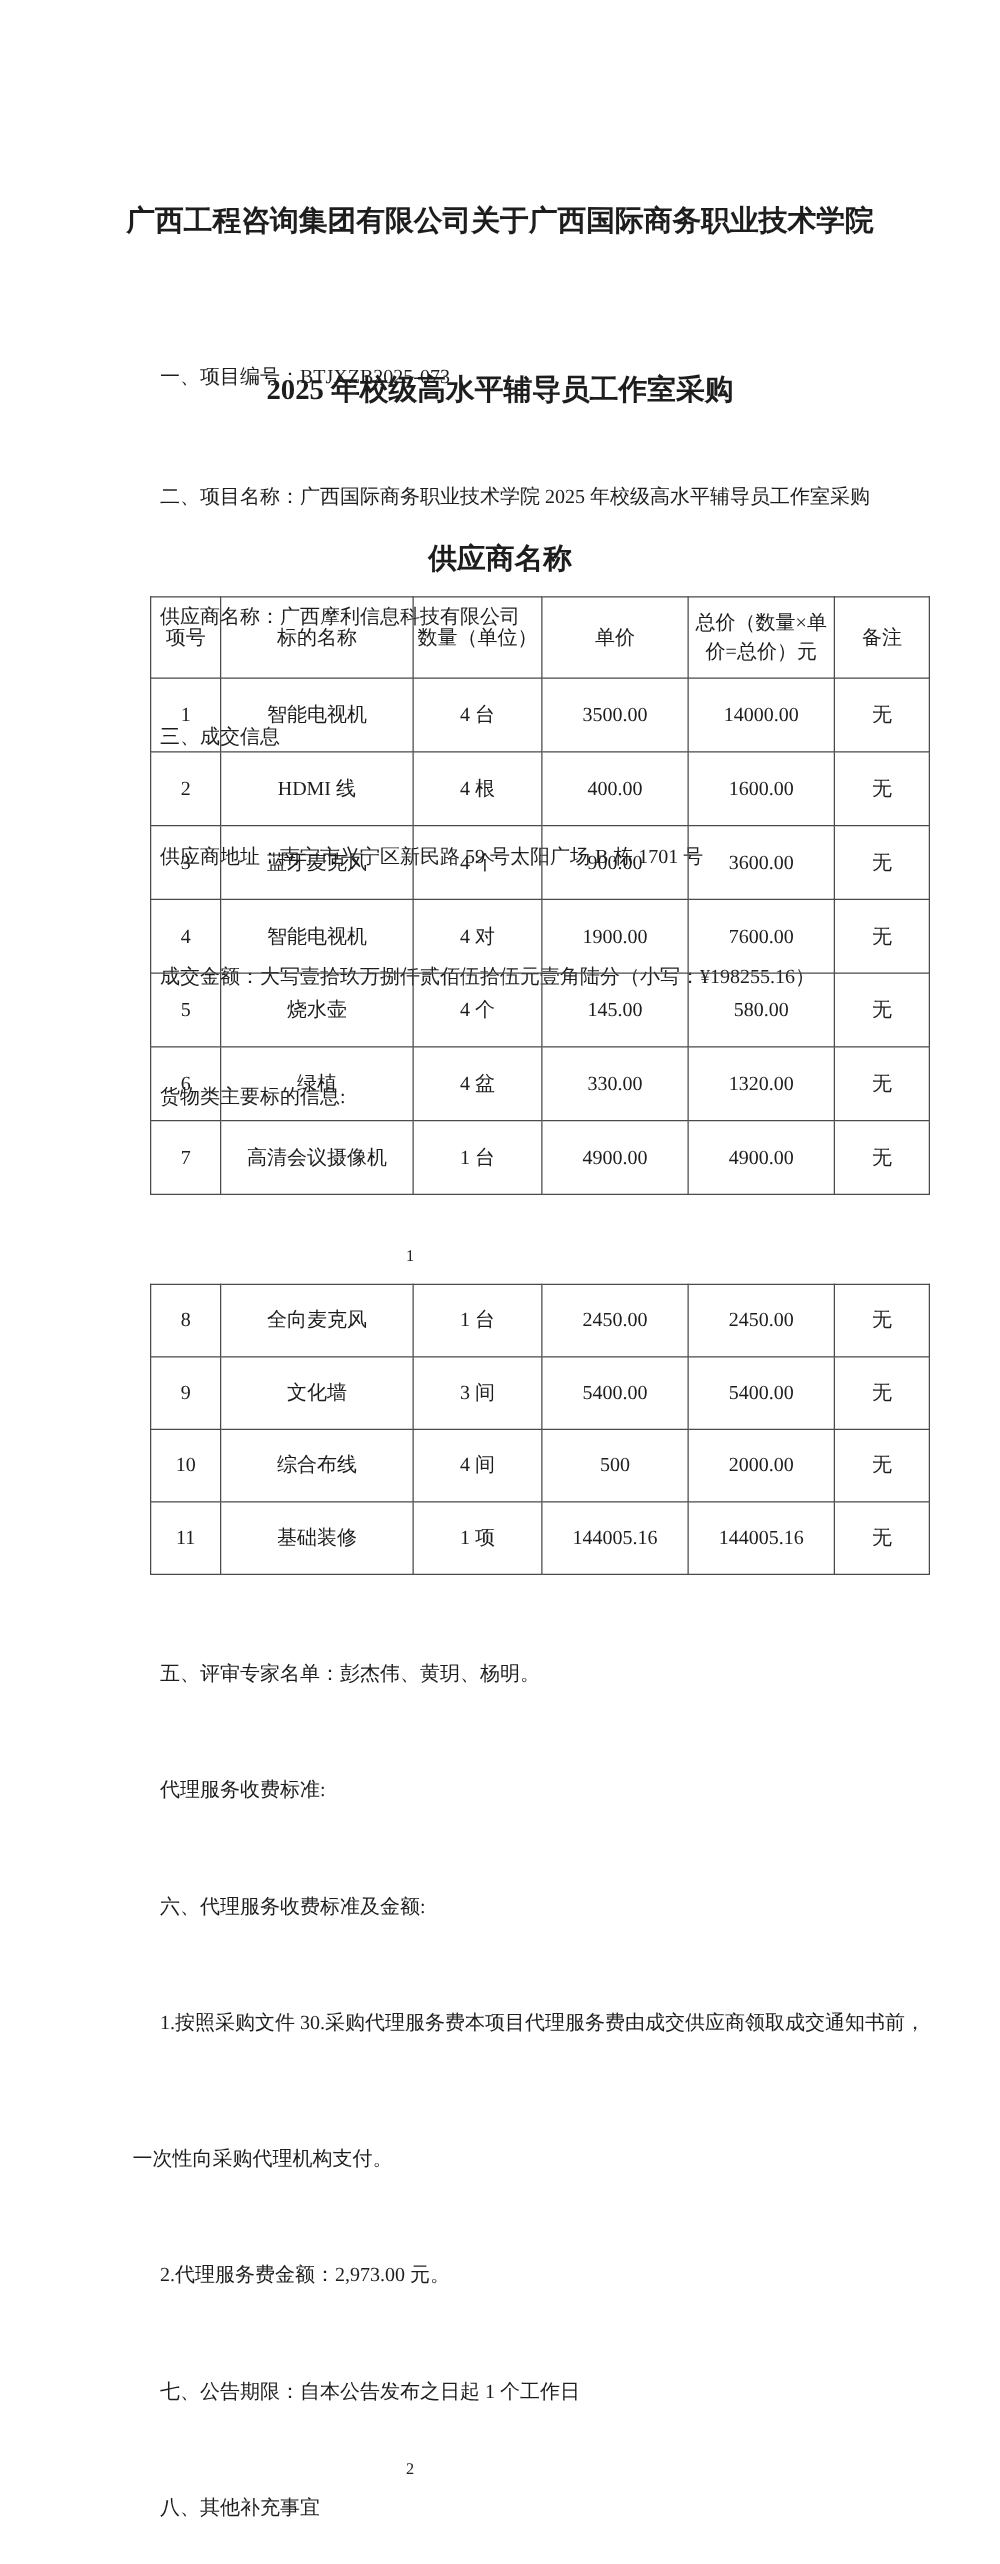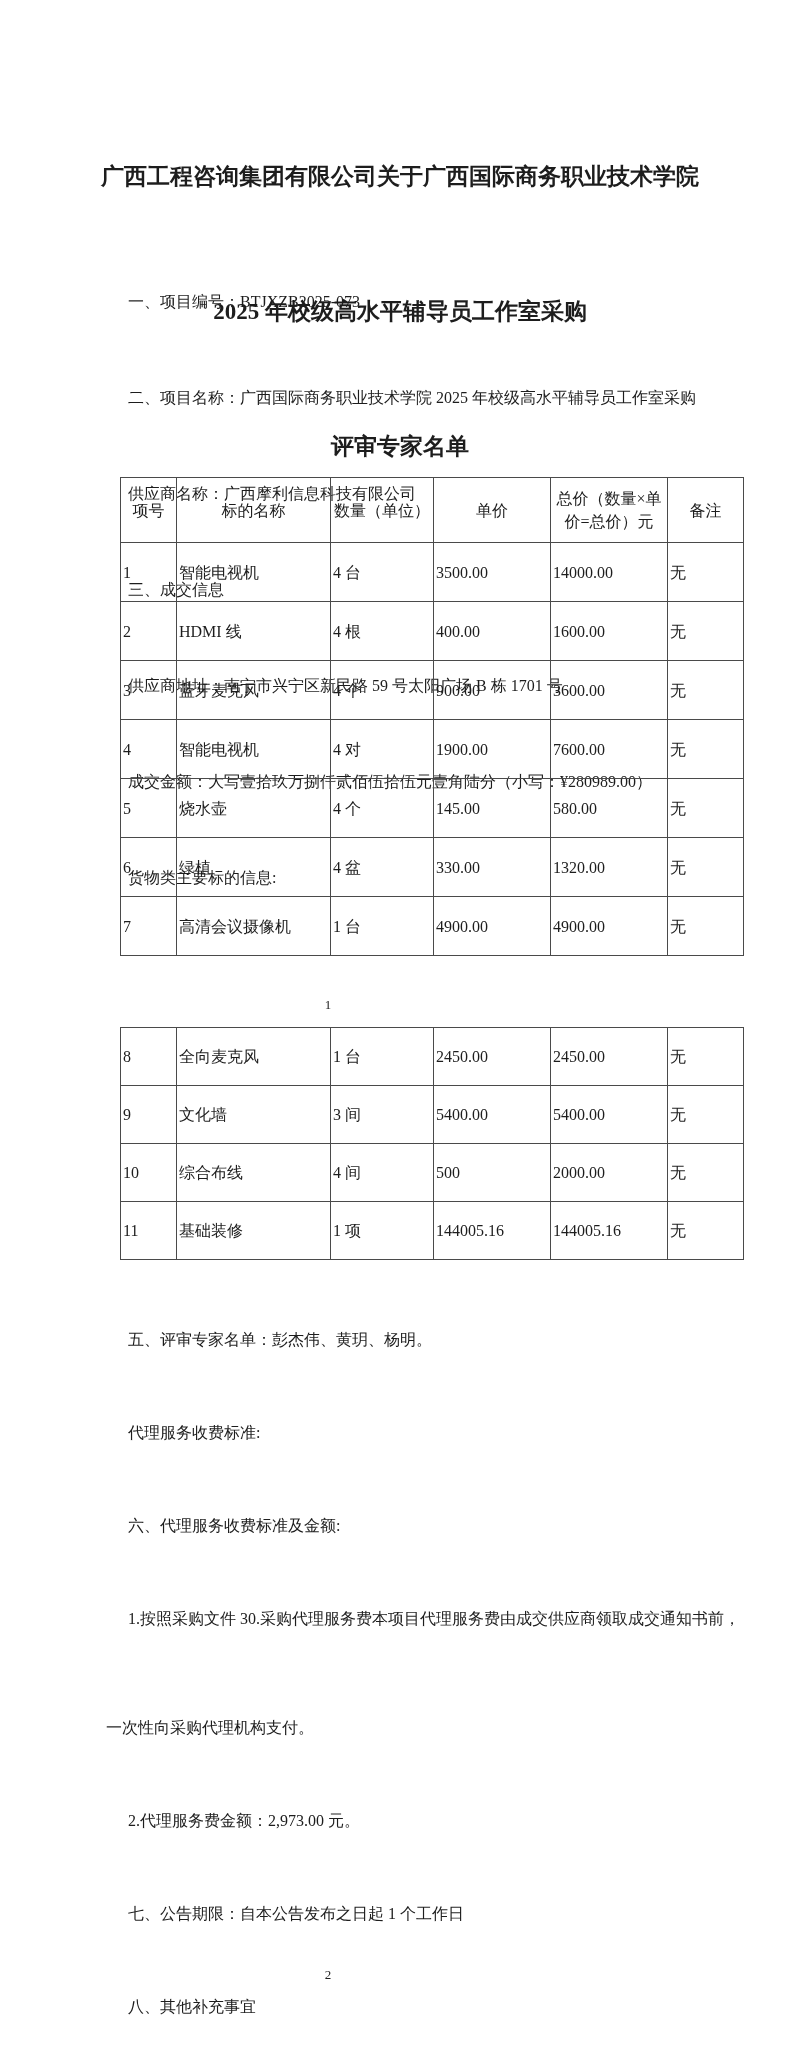--- a/index.html
+++ b/index.html
@@ -12,21 +12,21 @@
     position:absolute;top:64px;left:0;width:800px;text-align:center;
     font-weight:700;font-size:23px;line-height:45px;white-space:pre;
   }
   .body-block{position:absolute;left:106px;width:690px;font-size:16px;white-space:pre;}
   .block-top{top:222px;line-height:32px;}
   .block-bottom{top:1262px;line-height:31px;}
   .line{padding-left:22px;}
   .line.flush{padding-left:0;margin-top:16px;}
   table.goods{
     position:absolute;left:120px;width:623px;border-collapse:collapse;table-layout:fixed;
-    font-size:16px;color:#1d1d1d;
+    font-size:16px;text-align:center;color:#1d1d1d;
   }
   table.goods th,table.goods td{
     border:1px solid #4a4a4a;font-weight:400;padding:0 2px;vertical-align:middle;line-height:23px;
   }
   .t1{top:477px;}
   .t1 thead th{height:64px;}
   .t1 tbody td{height:58px;}
   .t2{top:1027px;}
   .t2 tbody td{height:57px;}
   .col-no{width:56px;}
@@ -40,30 +40,30 @@
   .pn2{top:1967px;}
 </style>
 </head>
 <body>
 
 <div class="page">
 
   <div class="title-block">
     <div>广西工程咨询集团有限公司关于广西国际商务职业技术学院</div>
     <div>2025 年校级高水平辅导员工作室采购</div>
-    <div>评审专家名单</div>
+    <div>供应商名称</div>
   </div>
 
   <div class="body-block block-top">
     <div class="line">一、项目编号：BTJXZB2025-073</div>
     <div class="line">二、项目名称：广西国际商务职业技术学院 2025 年校级高水平辅导员工作室采购</div>
     <div class="line">供应商名称：广西摩利信息科技有限公司</div>
     <div class="line">三、成交信息</div>
     <div class="line">供应商地址：南宁市兴宁区新民路 59 号太阳广场 B 栋 1701 号</div>
-    <div class="line">成交金额：大写壹拾玖万捌仟贰佰伍拾伍元壹角陆分（小写：¥280989.00）</div>
+    <div class="line">成交金额：大写壹拾玖万捌仟贰佰伍拾伍元壹角陆分（小写：¥198255.16）</div>
     <div class="line">货物类主要标的信息:</div>
   </div>
 
   <table class="goods t1">
     <colgroup>
       <col class="col-no">
         <col class="col-name">
         <col class="col-qty">
       <col class="col-unit">
         <col class="col-total">

